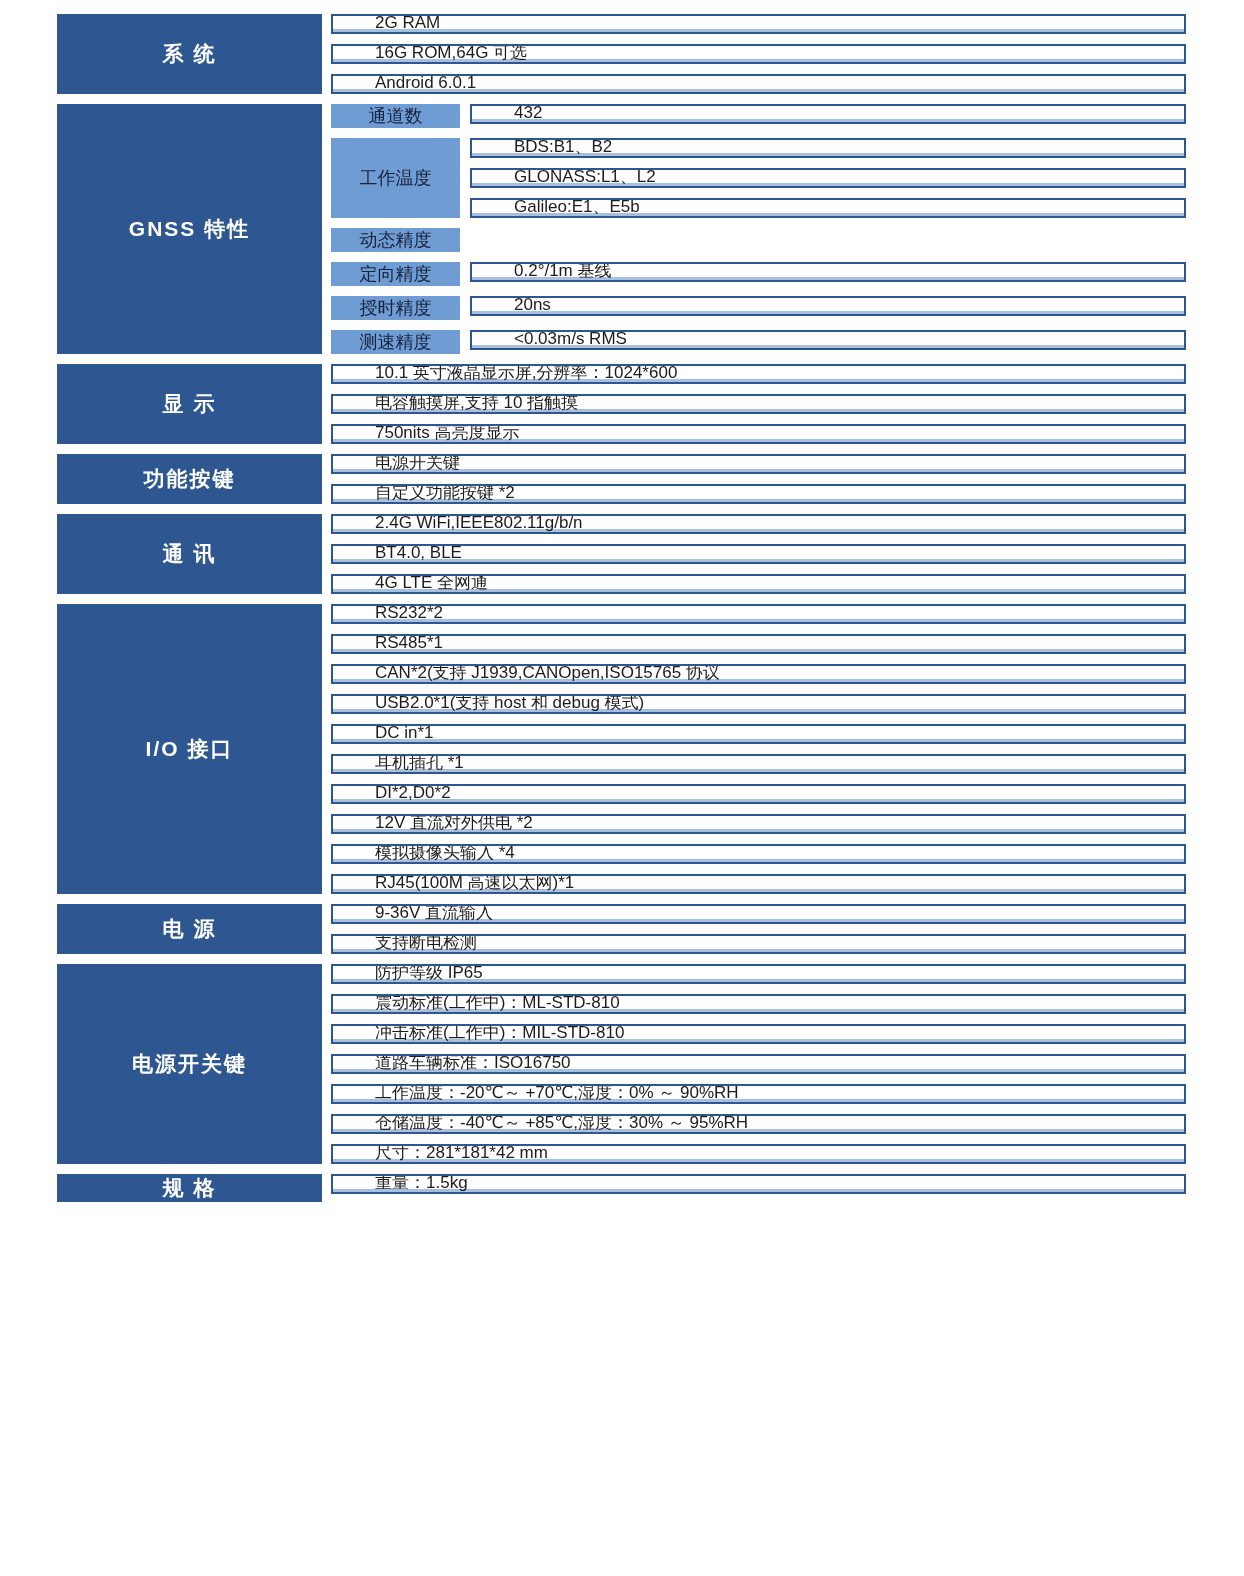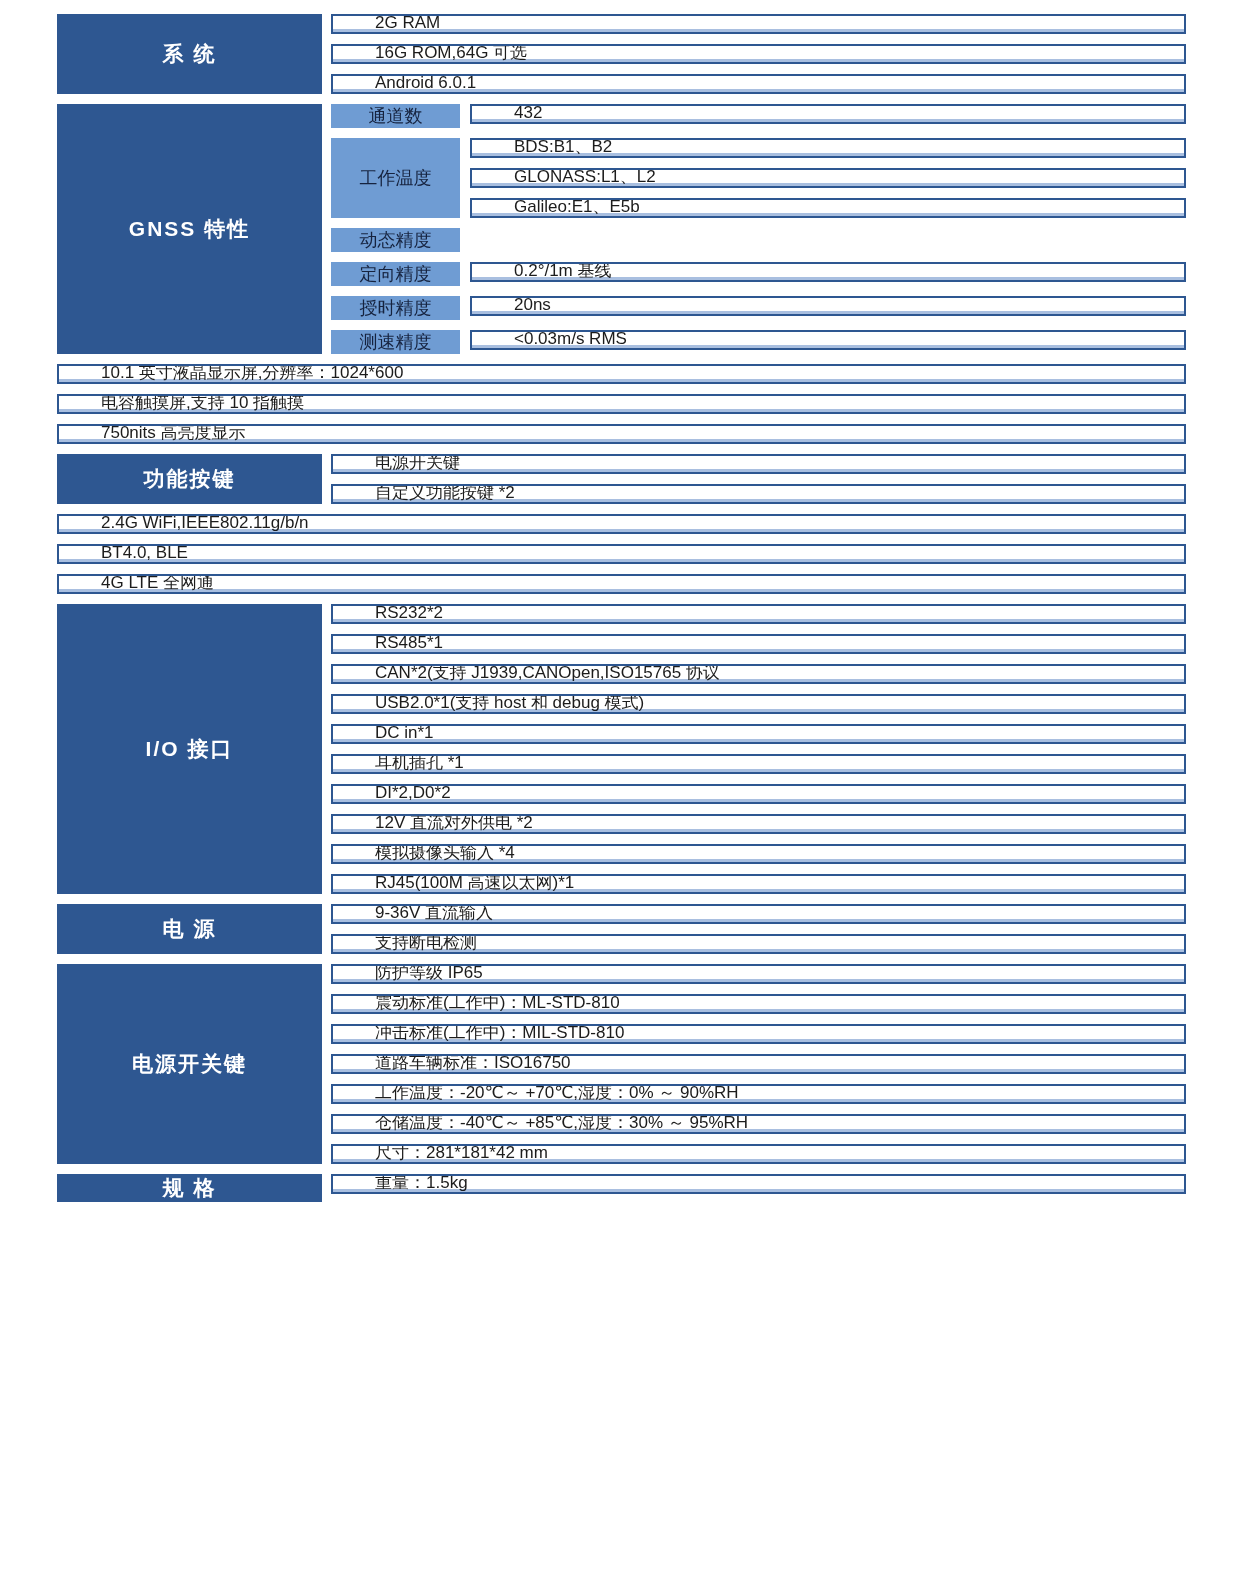--- a/index.html
+++ b/index.html
@@ -100,34 +100,36 @@
         </div>
         <div class="group">
           <div class="subhdr">测速精度</div>
           <div class="rows">
             <div class="row">&lt;0.03m/s RMS</div>
           </div>
         </div>
       </div>
     </div>
     <div class="sec">
+      <div class="hdr">显 示</div>
       <div class="rows">
         <div class="row">10.1 英寸液晶显示屏,分辨率：1024*600</div>
         <div class="row">电容触摸屏,支持 10 指触摸</div>
         <div class="row">750nits 高亮度显示</div>
       </div>
     </div>
     <div class="sec">
       <div class="hdr">功能按键</div>
       <div class="rows">
         <div class="row">电源开关键</div>
         <div class="row">自定义功能按键 *2</div>
       </div>
     </div>
     <div class="sec">
+      <div class="hdr">通 讯</div>
       <div class="rows">
         <div class="row">2.4G WiFi,IEEE802.11g/b/n</div>
         <div class="row">BT4.0, BLE</div>
         <div class="row">4G LTE 全网通</div>
       </div>
     </div>
     <div class="sec">
       <div class="hdr">I/O 接口</div>
       <div class="rows">
         <div class="row">RS232*2</div>

